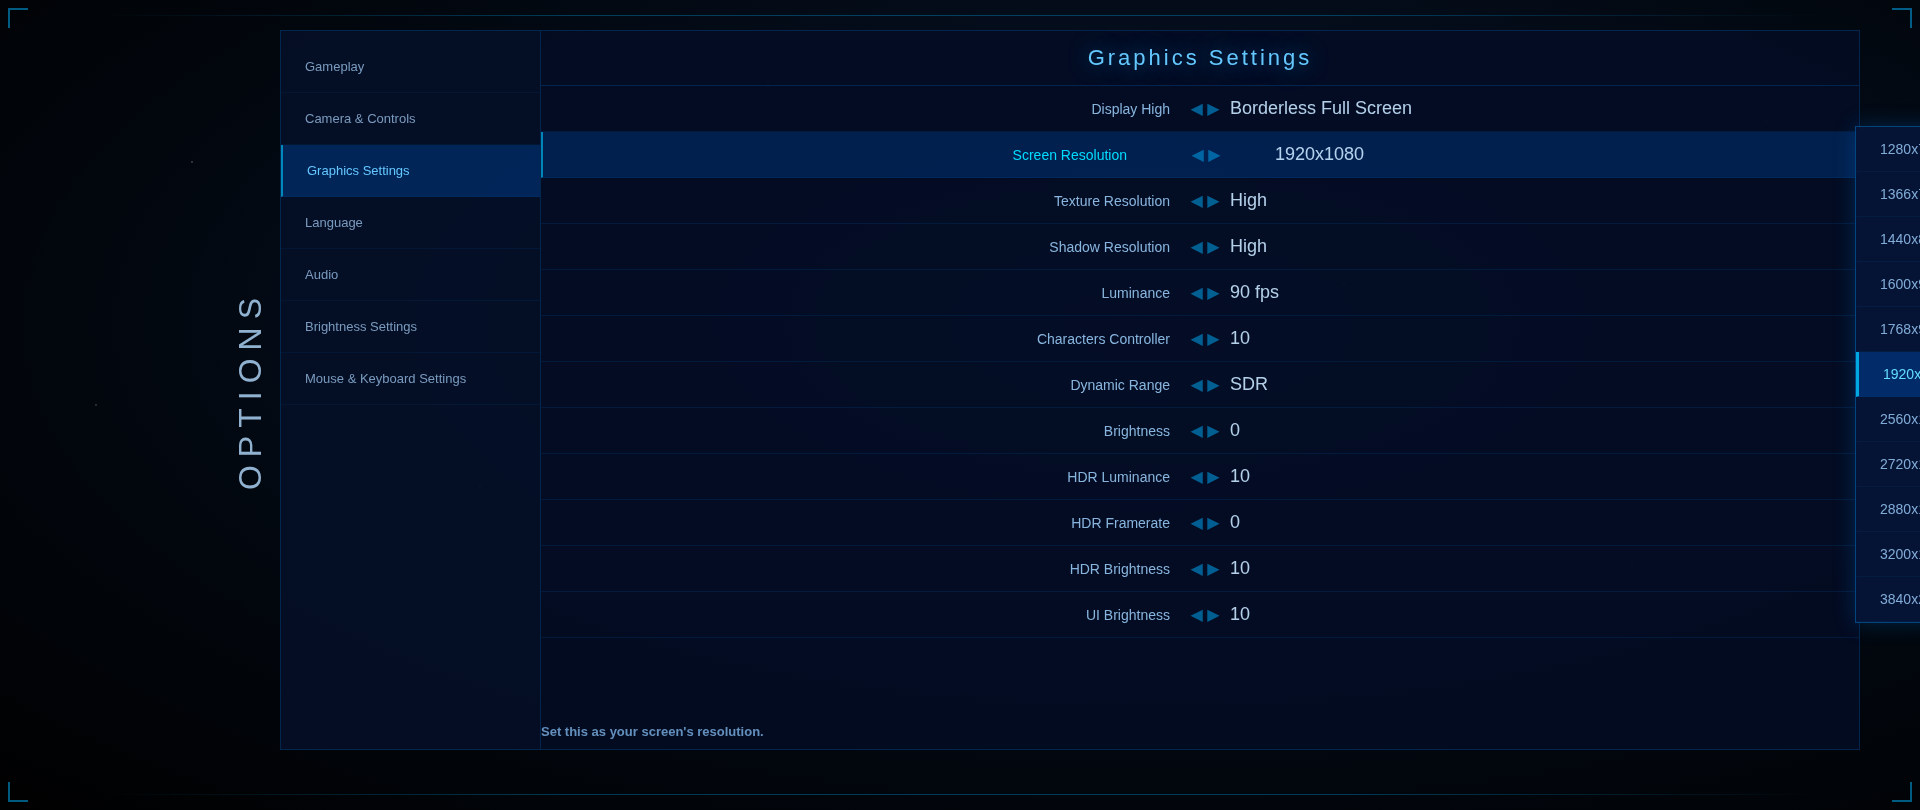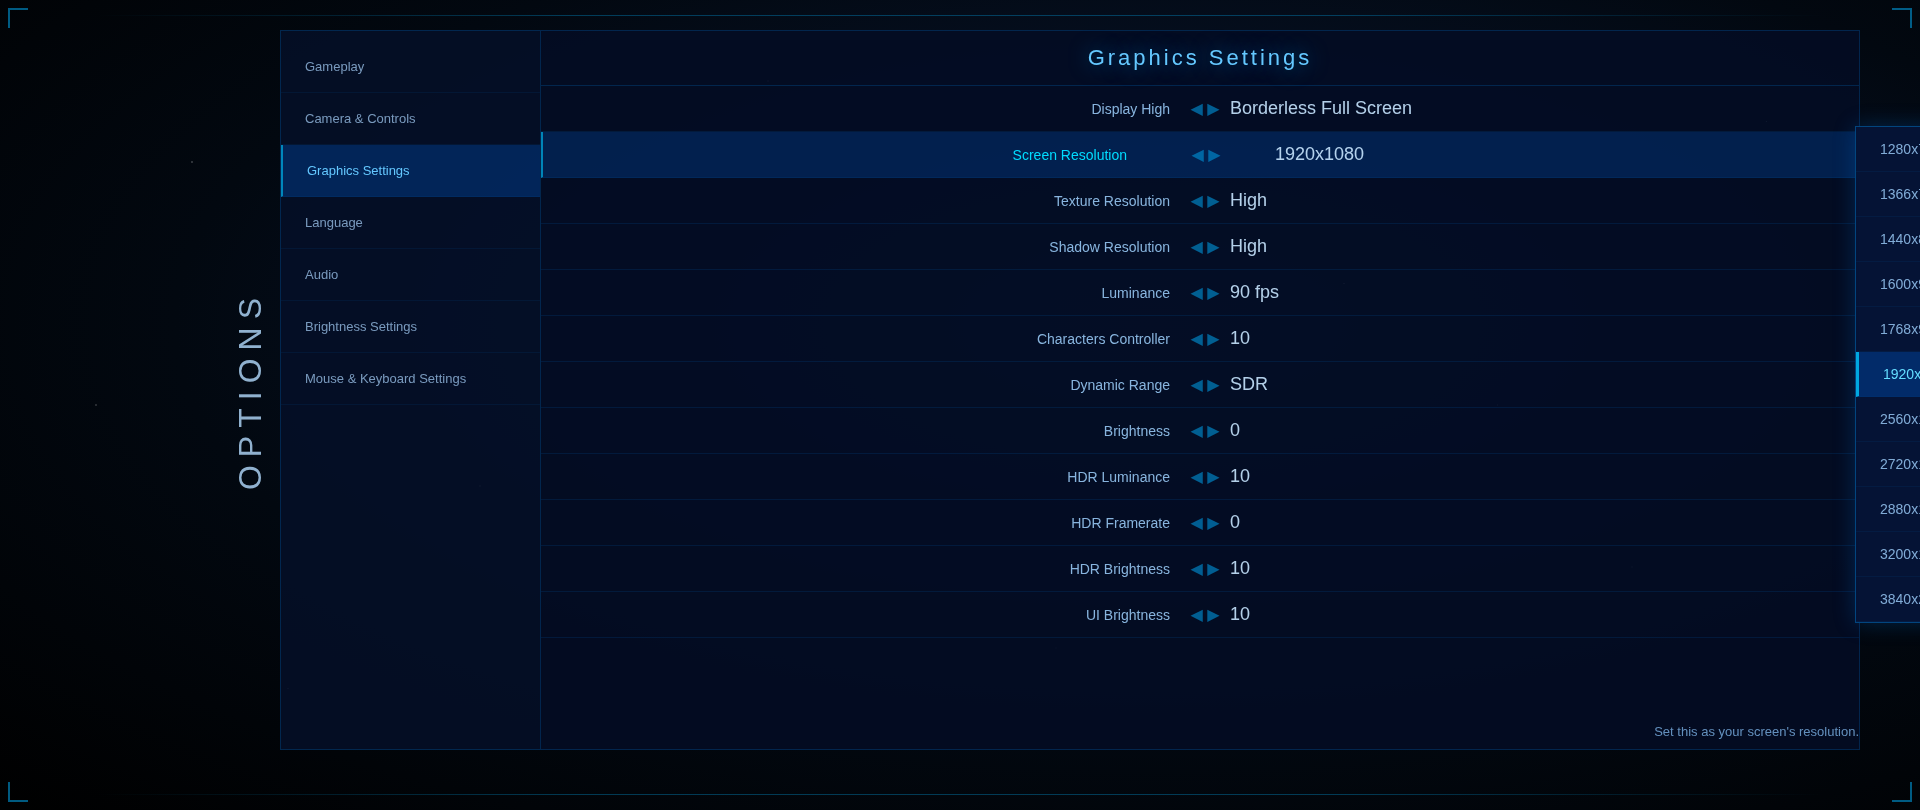--- a/index.html
+++ b/index.html
@@ -165,24 +165,24 @@
       font-weight: 300;
       cursor: pointer;
     }
 
     
     .status-bar {
       position: absolute;
       bottom: 10px;
       left: 0;
       right: 0;
-      text-align: right;
+      text-align: left;
       color: rgba(140, 200, 255, 0.7);
       font-size: 13px;
-      font-weight: 400;
+      font-weight: 700;
     }
 
     
     .dropdown-overlay {
       position: absolute;
       top: 95px;
       left: calc(100% - 4px);
       width: 340px;
       background: rgba(5, 20, 55, 0.97);
       border: 1px solid rgba(0, 120, 200, 0.5);

